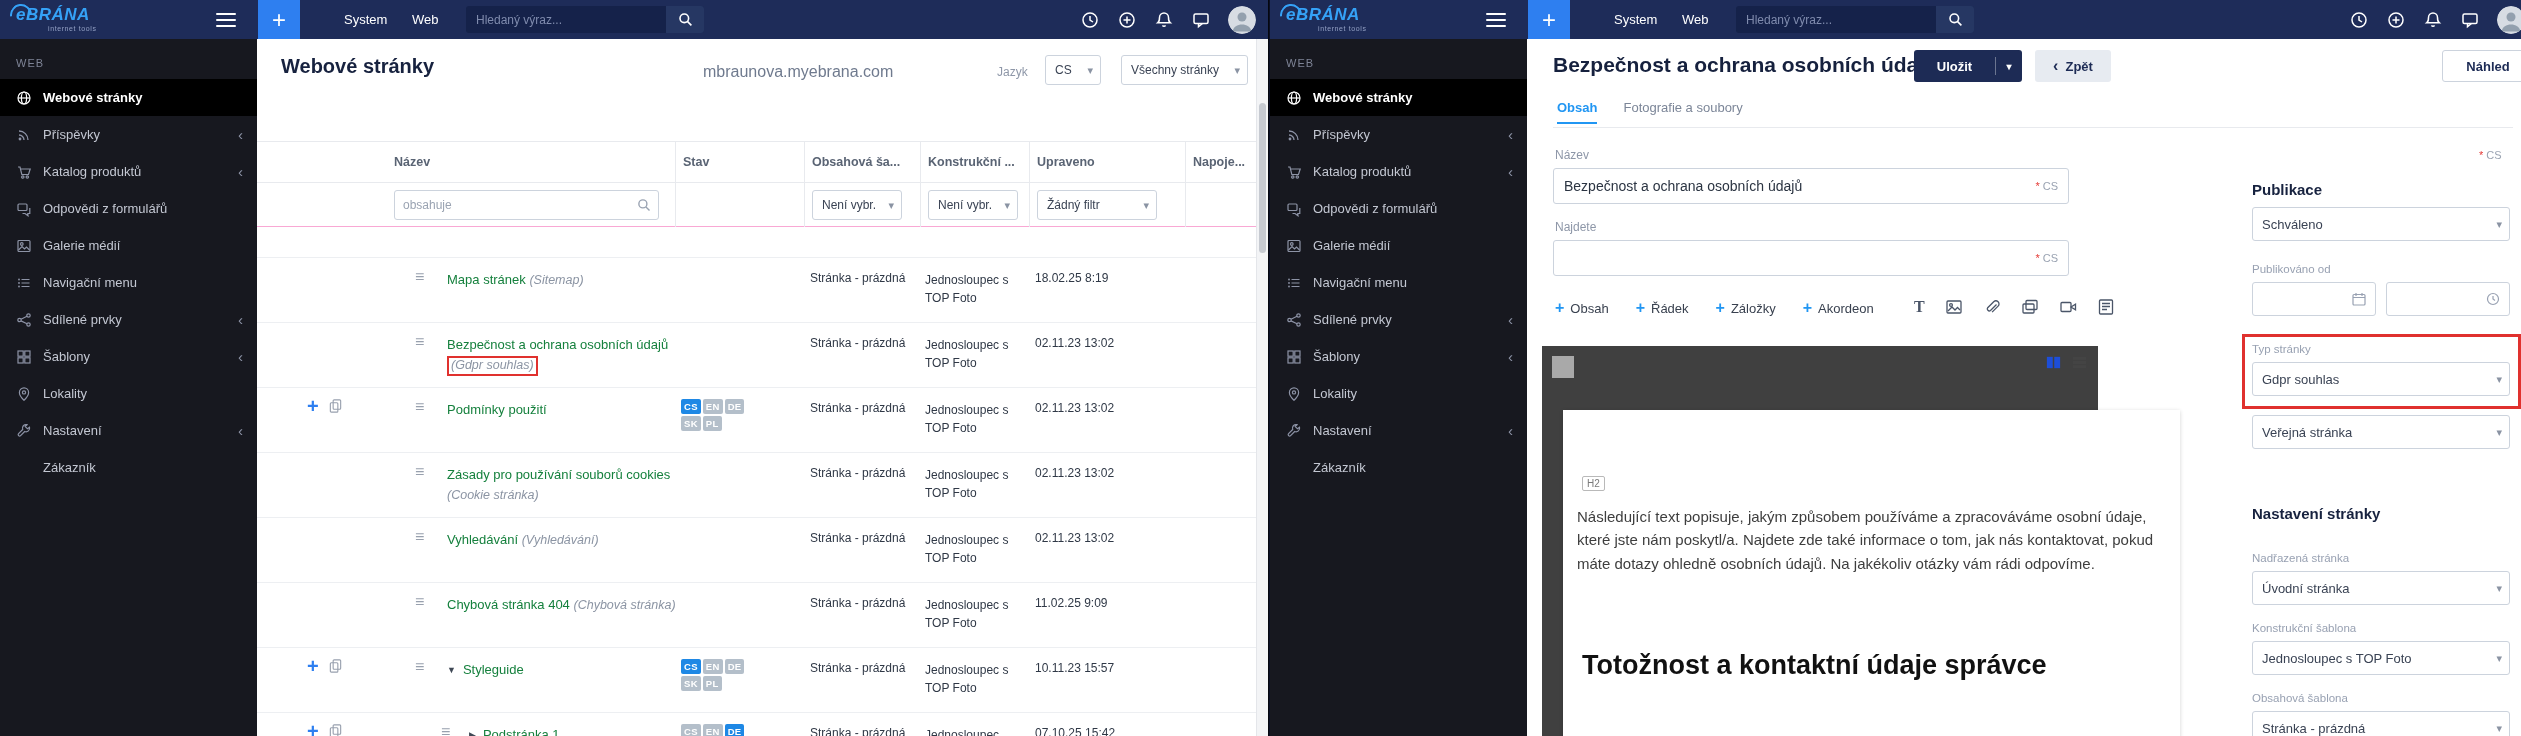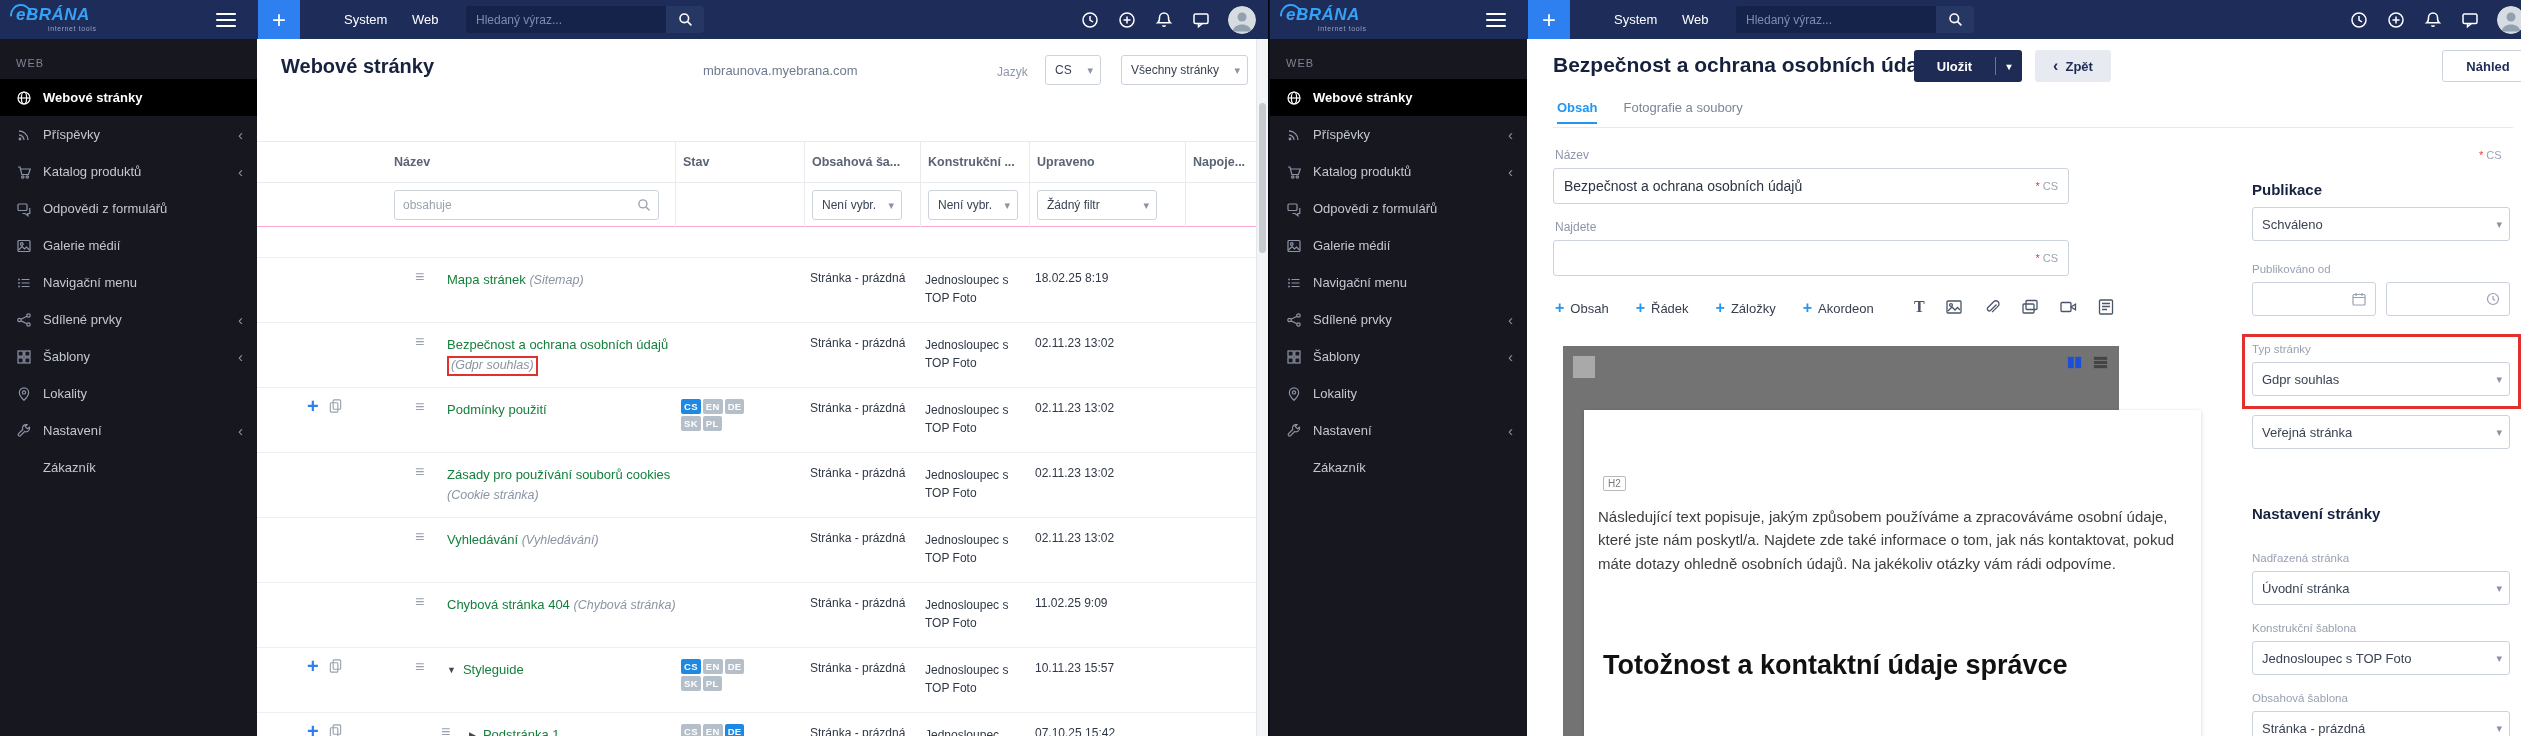--- a/index.html
+++ b/index.html
@@ -37,21 +37,21 @@
   .sb-item .sb-icon{width:16px;height:16px;margin-right:11px;color:#8d93a6;flex:none}
   .sb-item.active{background:#000;color:#fff;font-weight:bold}
   .sb-item.active .sb-icon{color:#fff}
   .sb-chevron{position:absolute;right:14px;color:#8d93a6;font-size:15px;line-height:1}
   .sb-item.indent{padding-left:43px}
 
   .content{position:absolute;left:257px;top:39px;right:0;bottom:0;background:#fff}
 
   
   .lw-title{position:absolute;left:24px;top:16px;font-size:20px;font-weight:bold;color:#17223f}
-  .lw-domain{position:absolute;left:446px;top:24px;font-size:13px;color:#6f7a8e}
+  .lw-domain{position:absolute;left:446px;top:24px;font-size:16px;color:#6f7a8e}
   .lw-lang-label{position:absolute;left:740px;top:26px;font-size:12px;color:#8e97a8}
   .select{position:absolute;background:#fff;border:1px solid #ccd3dd;border-radius:3px;font-size:12px;color:#3a4354;
     display:flex;align-items:center;padding:0 22px 0 9px;height:30px;cursor:pointer;white-space:nowrap}
   .chev{position:absolute;right:7px;top:50%;transform:translateY(-50%);color:#8a93a3;font-size:11px;line-height:1}
   .chev::after{content:"▾"}
   .lw-lang{left:788px;top:16px;width:56px}
   .lw-pages{left:864px;top:16px;width:127px}
 
   .table-header{position:absolute;left:0;right:12px;top:102px;height:42px;border-top:1px solid #e8eaee;border-bottom:1px solid #e8eaee}
   .th{position:absolute;top:13px;font-size:12.5px;font-weight:bold;color:#5a6474;white-space:nowrap}
@@ -118,21 +118,21 @@
   .lbl-head{left:28px;top:181px}
 
   .toolbar-adds{position:absolute;left:28px;top:258px;display:flex;gap:27px;align-items:center;height:22px}
   .tb-add{display:flex;align-items:center;gap:6px;font-size:13px;color:#39414f;cursor:pointer}
   .plus-glyph{color:#2196f3;font-weight:bold;font-size:16px;line-height:1}
   .plus-glyph::after{content:"+"}
   .toolbar-icons{position:absolute;left:387px;top:255px;display:flex;gap:20px;align-items:center;color:#4a5568;height:26px}
   .ticon{display:flex;cursor:pointer}
   .icon-t{font-weight:bold;font-size:16px;font-family:"Liberation Serif",serif;cursor:pointer}
 
-  .preview{position:absolute;left:36px;top:307px;width:556px;height:390px;background:#737373}
+  .preview{position:absolute;left:15px;top:307px;width:556px;height:390px;background:#404040}
   .pv-handle{position:absolute;left:10px;top:10px;width:22px;height:22px;background:#a9a9a9;cursor:grab}
   .pv-toggles{position:absolute;right:10px;top:8px;display:flex;gap:9px}
   .canvas{position:absolute;left:21px;top:64px;width:617px;height:340px;background:#fff;box-shadow:0 1px 4px rgba(0,0,0,.18)}
   .h2-badge{position:absolute;left:19px;top:66px;border:1px solid #b9b9b9;color:#7a7a7a;font-size:10px;padding:1px 4px;border-radius:2px;background:#fff}
   .pv-par{position:absolute;left:14px;top:95px;width:586px;font-size:15px;color:#3e3e3e;line-height:1.55}
   .pv-head{position:absolute;left:19px;top:240px;font-size:27px;font-weight:bold;color:#111}
 
   .panel-h{position:absolute;font-size:15px;font-weight:bold;color:#17223f}
   .p-label{position:absolute;font-size:11.5px;color:#98a1b2;white-space:nowrap}
   .w258{width:258px;height:34px;font-size:13px}

